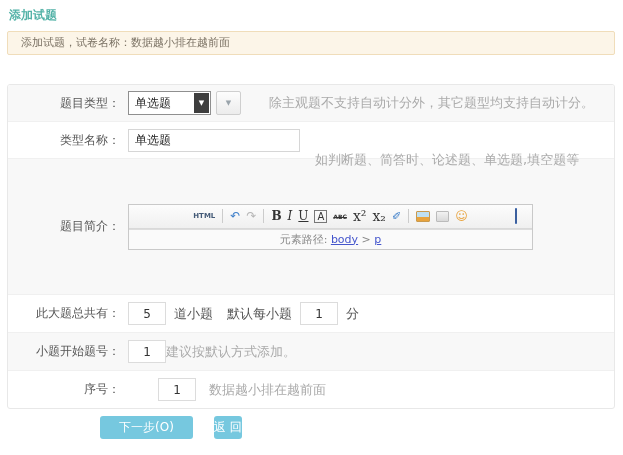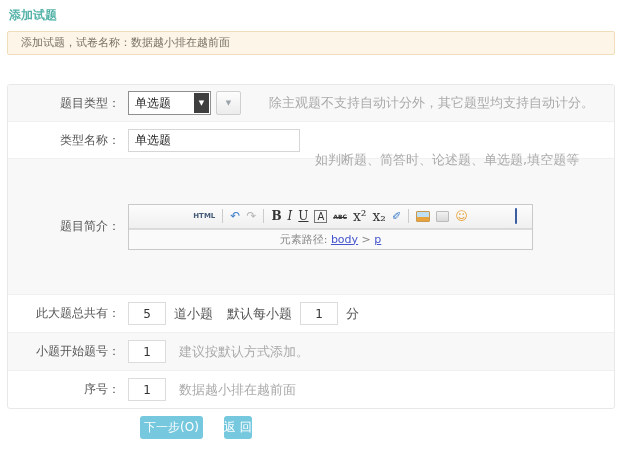--- a/index.html
+++ b/index.html
@@ -92,36 +92,35 @@
   }
   .ed-footer {
     height:20px; background:#fafafa; border-top:1px solid #dddddd;
     font-size:11px; color:#888; text-align:center; line-height:19px;
   }
   .ed-footer .plink { color:#4455cc; text-decoration:underline; cursor:pointer; }
 
   
   .row-count { height:38px; }
   .row-start { height:38px; }
-  .row-order { height:38px; }
+  .row-order { height:38px;gap:30px; }
   .num {
     width:38px; height:23px; border:1px solid #dcdcdc; background:#fff;
     font-size:12px; color:#333; text-align:center;
     font-family:"DejaVu Sans","Liberation Sans",sans-serif;
   }
   .inline-label { font-size:13px; color:#555; } .ml14 { margin-left:14px; } .ml8 { margin-left:8px; }
   .row-start .hint, .row-order .hint { margin-left:13px; }
 
   
   .btns { position:absolute; left:100px; top:416px; display:flex; }
   .btn {
     height:23px; border:none; border-radius:3px; background:#76c8df; color:#fff;
-    font-size:12px; padding:0 4px; cursor:pointer; line-height:23px;
-    font-family:"DejaVu Sans","Liberation Sans",sans-serif;
-    margin-left:40px;
+    font-size:12px; padding:0 19px; cursor:pointer; line-height:23px;
+    font-family:"DejaVu Sans","Liberation Sans",sans-serif;
   }
   .btn-back { margin-left:21px; padding:0 0; }
 </style>
 </head>
 <body>
 
 <div class="page-title">添加试题</div>
 
 <div class="notice">
   <span>添加试题，试卷名称：数据越小排在越前面</span>
@@ -197,21 +196,21 @@
       <span class="inline-label ml14">默认每小题</span>
       <input class="num ml8" type="text" value="1" style="">
       <span class="inline-label ml8">分</span>
     </div>
   </div>
 
   <div class="frow gray row-start">
     <div class="flabel">小题开始题号：</div>
     <div class="ctrl">
       <input class="num" type="text" value="1" style="">
-      <span class="hint" style="margin-left:13px;text-align:center;">建议按默认方式添加。</span>
+      <span class="hint" style="margin-left:0;text-align:center;">建议按默认方式添加。</span>
     </div>
   </div>
 
   <div class="frow row-order">
     <div class="flabel">序号：</div>
     <div class="ctrl">
       <input class="num" type="text" value="1" style="">
       <span class="hint" style="margin-left:13px;">数据越小排在越前面</span>
     </div>
   </div>

